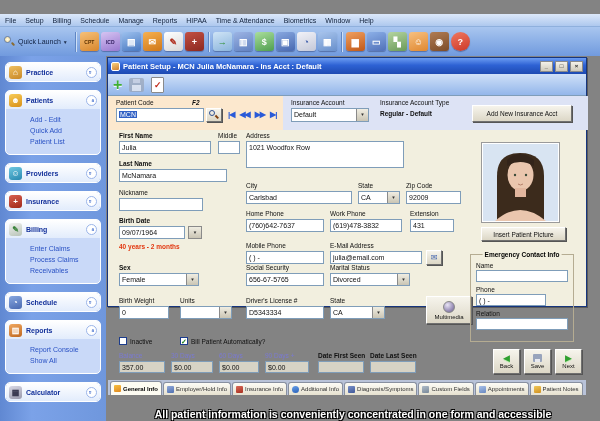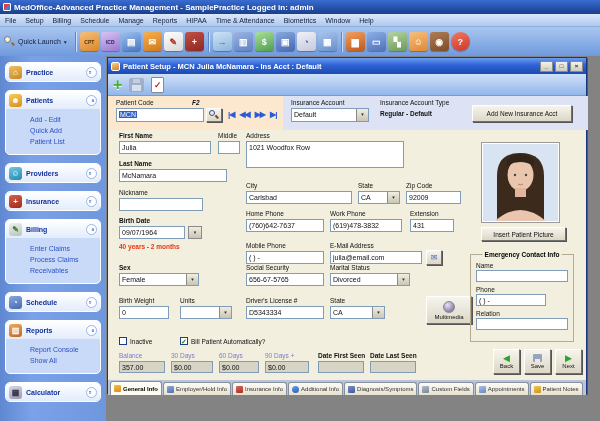--- a/index.html
+++ b/index.html
@@ -68,21 +68,21 @@
   .sb-items { padding:3px 0 5px 24px; }
   .sb-item { font-size:7px; color:#2a52c4; margin:4px 0; cursor:pointer; }
 
   
   .mdi { position:absolute; left:106px; top:56px; width:494px; height:365px; background:#838383; }
   .caption { position:absolute; left:0; bottom:1px; width:100%; text-align:center;
     font-size:10.5px; font-weight:bold; color:#fff; line-height:12px;
     text-shadow:1px 1px 0 #000, -1px -1px 0 #000, 1px -1px 0 #000, -1px 1px 0 #000; }
 
   
-  .dialog { position:absolute; left:1px; top:1px; width:480px; height:337px;
+  .dialog { position:absolute; left:1px; top:1px; width:480px; height:250px;
     background:#f2efdf; border:1px solid #16357e; box-shadow:1px 1px 0 #5a5a5a; }
   .dlg-title { position:absolute; left:0; top:0; width:100%; height:16px;
     background:linear-gradient(180deg,#6b9cf2 0%,#2e62d4 45%,#1d4ab2 100%);
     display:flex; align-items:center; padding:0 3px; color:#fff; font-size:7.5px; font-weight:bold; }
   .dlg-ico { width:9px; height:9px; margin-right:3px; border-radius:2px; background:linear-gradient(160deg,#f8d080,#d08030); border:1px solid #fff; }
   .winbtn { width:13px; height:11px; margin-left:2px; background:linear-gradient(180deg,#f4f2ea,#cfcabb);
     border:1px solid #8a8a8a; font-size:6px; line-height:9px; text-align:center; color:#222; font-weight:bold; cursor:pointer; }
   .dlg-toolbar { position:absolute; left:0; top:16px; width:100%; height:22px;
     background:linear-gradient(180deg,#cfe0f8,#93b6ea); border-bottom:1px solid #7f9db9; display:flex; align-items:center; padding-left:5px; gap:7px; }
   .plus-ico { font-size:16px; font-weight:bold; color:#3fae34; text-shadow:0 1px 0 #fff; line-height:16px; cursor:pointer; }
@@ -140,24 +140,20 @@
   .k0{background:linear-gradient(160deg,#f8c040,#e08820);} .k1{background:linear-gradient(160deg,#90a8d8,#5070b0);}
   .k2{background:linear-gradient(160deg,#d86858,#a83020);} .k3{background:linear-gradient(160deg,#68a0e8,#2860b8); border-radius:50%;}
   .k4{background:linear-gradient(160deg,#7890c8,#405898);} .k5{background:linear-gradient(160deg,#b0bcc8,#788898);}
   .k6{background:linear-gradient(160deg,#a8c0e8,#6888c0);} .k7{background:linear-gradient(160deg,#f0c858,#d09020);}
 </style>
 </head>
 <body>
 
 <div class="screen">
 
-  <div class="titlebar">
-    <span class="app-ico"></span>
-    <span>MedOffice-Advanced Practice Management - SamplePractice  Logged in: admin</span>
-  </div>
 
   <div class="menubar">
     <span>File</span>
     <span>Setup</span>
     <span>Billing</span>
     <span>Schedule</span>
     <span>Manage</span>
     <span>Reports</span>
     <span>HIPAA</span>
     <span>Time &amp; Attendance</span>
@@ -497,16 +493,17 @@
           <span>Appointments</span>
         </div>
         <div class="tab">
           <span class="tico k7"></span>
           <span>Patient Notes</span>
         </div>
       </div>
     </div>
 
     <div class="caption">
+      <div>All patient information is conveniently concentrated in one form and accessible</div>
     </div>
   </div>
 
 </div>
 
 </body></html>

